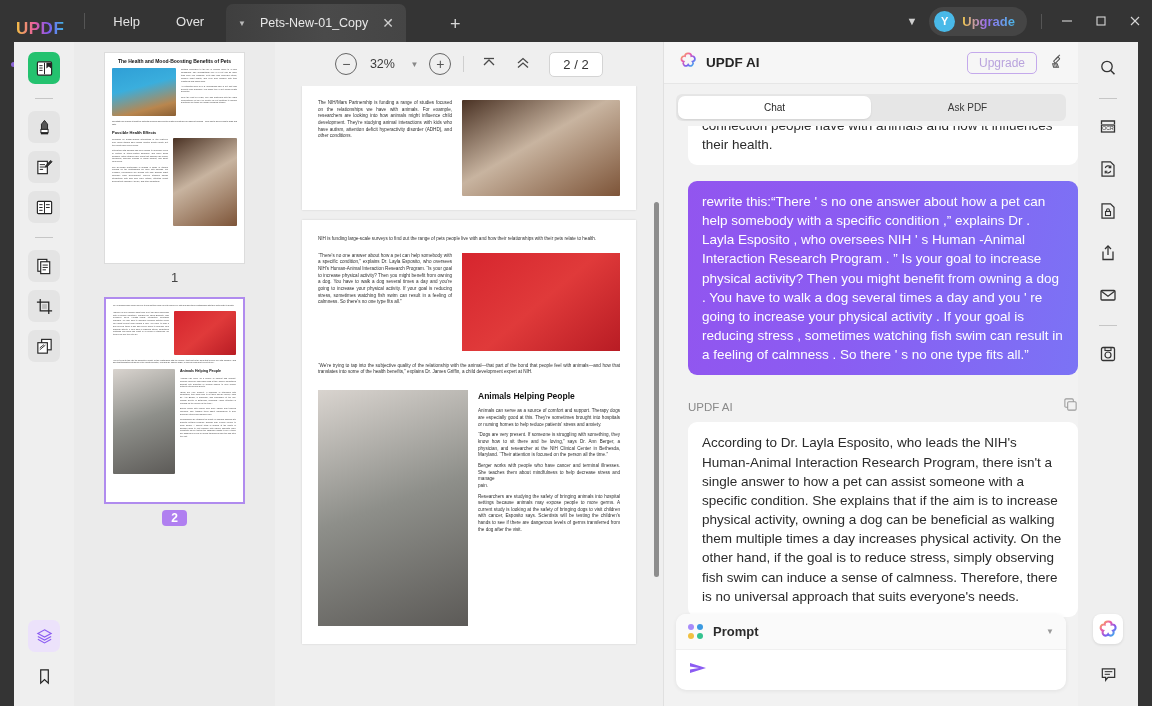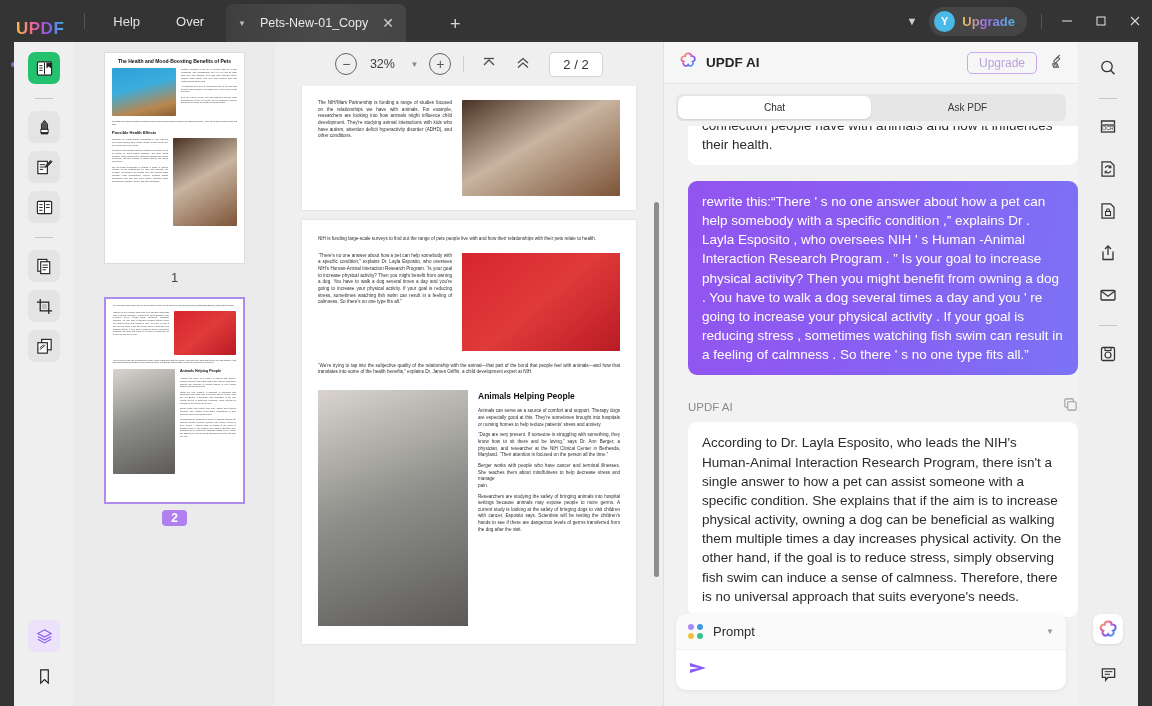--- a/index.html
+++ b/index.html
@@ -224,21 +224,21 @@
     position:absolute; left:12px; bottom:16px; width:390px;
     background:#fff; border-radius:10px; box-shadow:0 1px 4px rgba(0,0,0,0.07);
     overflow:hidden;
   }
   .prompt-head {
     display:flex; align-items:center; height:36px; padding:0 12px;
     background:#fafafa; border-bottom:1px solid #f0f0f0;
   }
   .prompt-dots { display:grid; grid-template-columns:6px 6px; gap:3px; }
   .pd { width:6px; height:6px; border-radius:50%; }
-  .prompt-title { font-size:13px; font-weight:normal; color:#2b2b2b; margin-left:10px; flex:1; }
+  .prompt-title { font-size:13px; font-weight:bold; color:#2b2b2b; margin-left:10px; flex:1; }
   .prompt-caret { color:#999; font-size:8px; cursor:pointer; }
   .prompt-input-row { display:flex; align-items:center; height:40px; padding:0 12px; }
   .prompt-input {
     flex:1; border:none; outline:none; font-size:13.5px; color:#2b2b2b;
     font-family:"Liberation Sans",sans-serif; background:transparent;
   }
   .prompt-input::placeholder { color:#a6a6a6; }
   .send-btn { cursor:pointer; }
 
   

